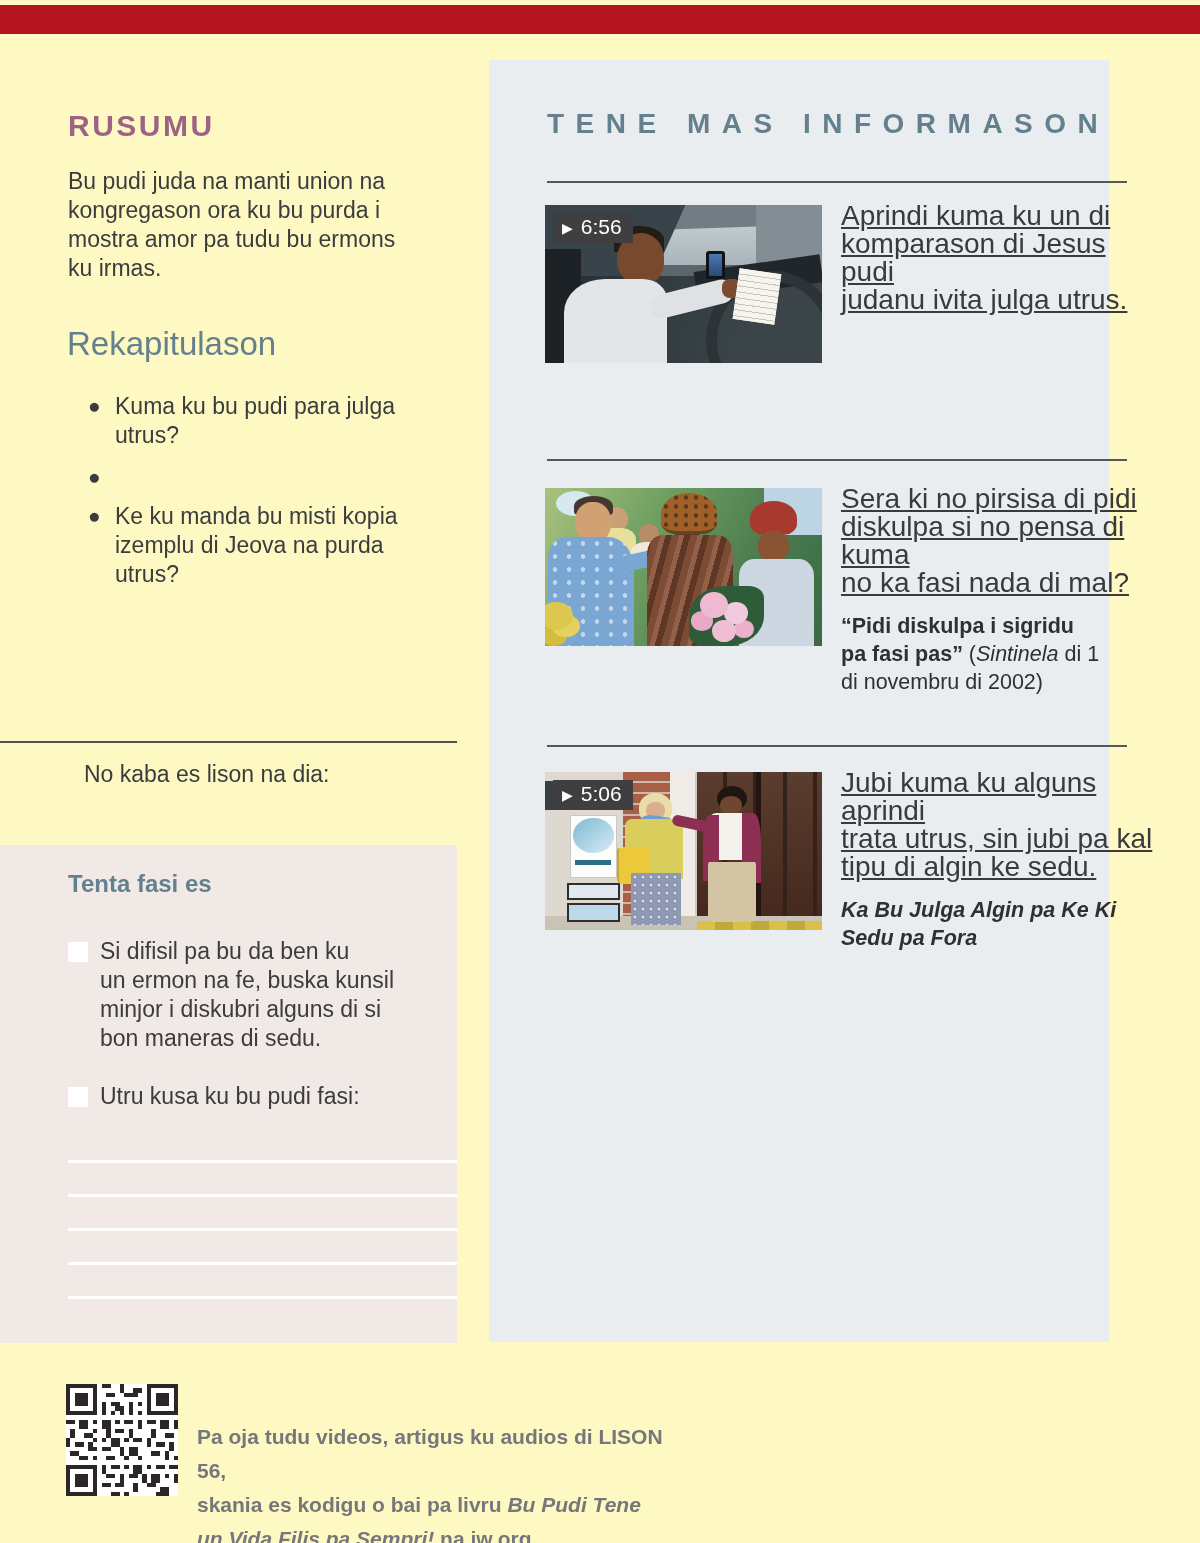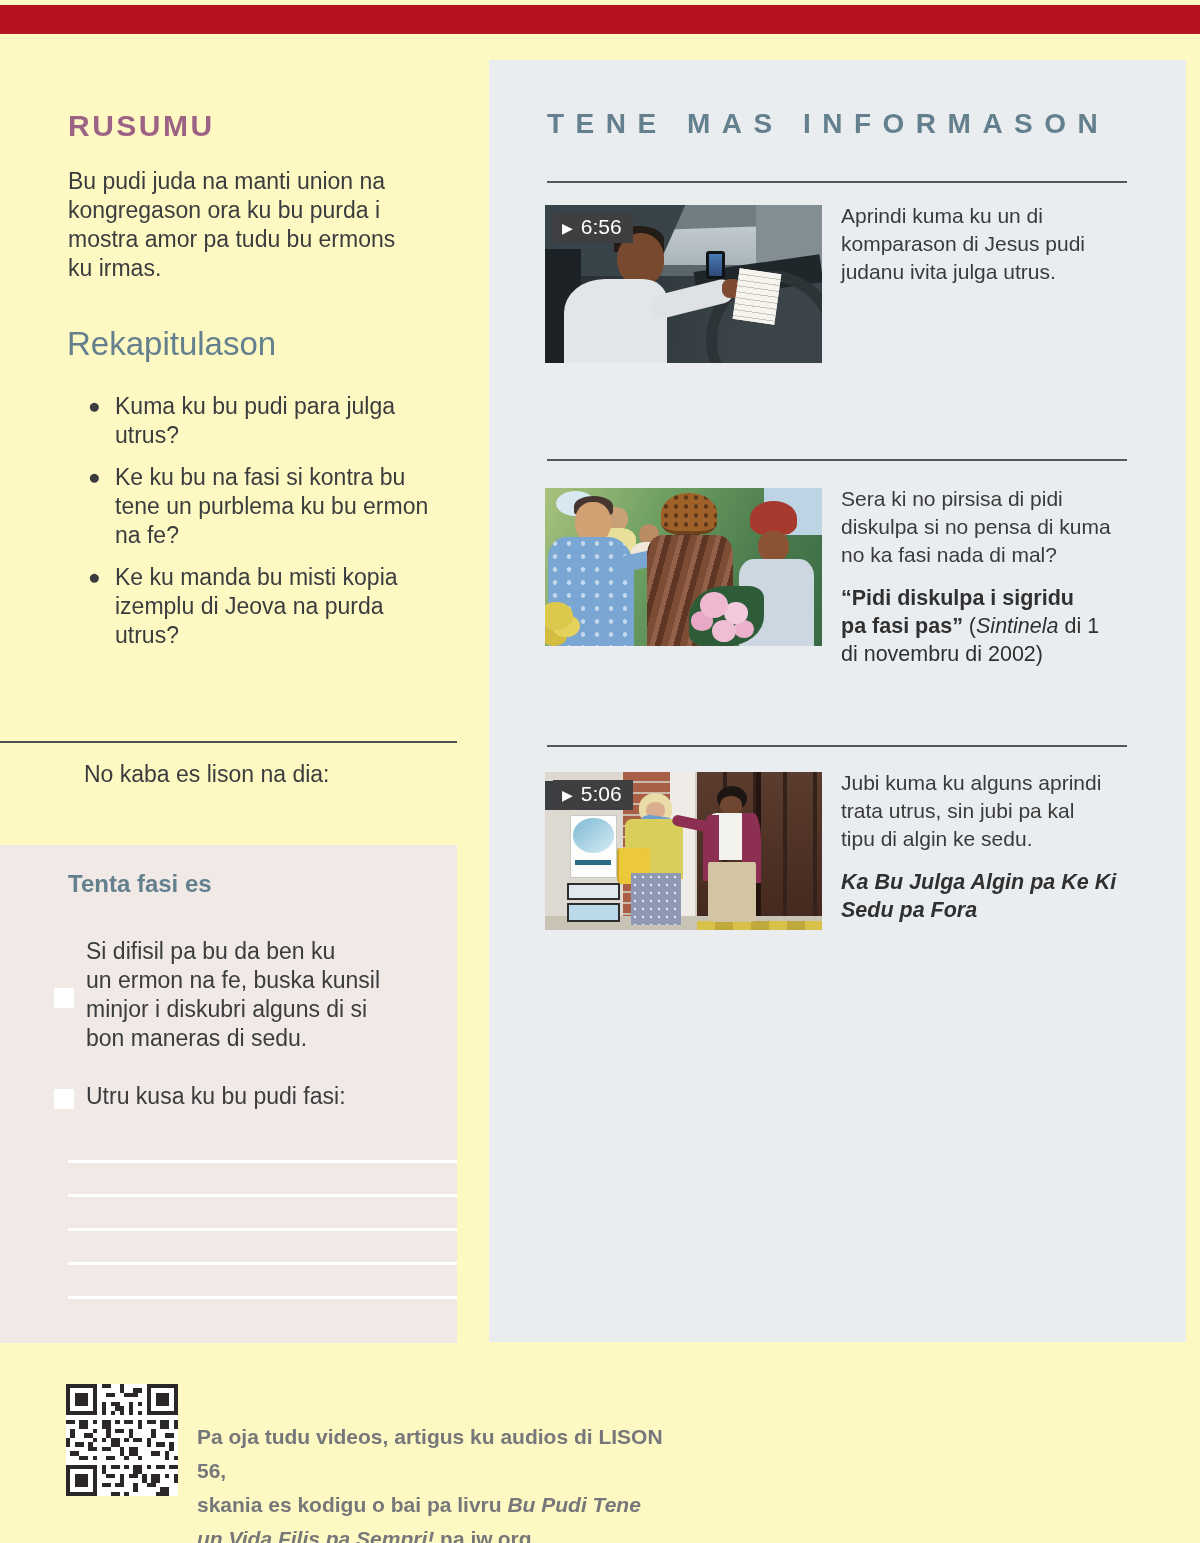--- a/index.html
+++ b/index.html
@@ -18,36 +18,36 @@
   .review-title  { left:67px; top:325px; font-size:33px; font-weight:400; color:#64808e; }
   .q-list { left:88px; top:392px; width:360px; list-style:none; }
   .q-list li { display:flex; margin-bottom:13px; }
   .q-list .b { width:27px; flex:none; font-size:21px; padding-top:2px; }
   .q-list .qt { white-space:pre-line; font-size:23px; line-height:29px; }
   .hr-left { left:0; top:741px; width:457px; height:2px; background:#4f5052; }
   .date-line { left:84px; top:761px; font-size:23px; }
 
   .goal-box { left:0; top:845px; width:457px; height:498px; background:#f0e9e5; }
   .goal-title { left:68px; top:25px; font-size:24px; font-weight:700; color:#64808e; }
-  .g-item { display:flex; position:absolute; left:54px; width:375px;align-items:center; }
+  .g-item { display:flex; position:absolute; left:68px; width:375px; }
   .g-item .cb { width:20px; height:20px; flex:none; background:#ffffff; margin-top:5px; }
   .g-item .gt { margin-left:12px; white-space:pre-line; font-size:23px; line-height:29px; }
   .g1 { top:92px; } .g2 { top:237px; }
   .wline { left:68px; width:389px; height:3px; background:#ffffff; }
 
   
-  .panel { left:489px; top:60px; width:697px; height:1282px; background:#eaedf0; }
+  .panel { left:489px; top:60px; width:620px; height:1282px; background:#eaedf0; }
   .mi-title { left:58px; top:48px; font-size:28px; font-weight:700;
               letter-spacing:11.5px; color:#64808e; white-space:nowrap; }
   .hr-r { left:58px; width:580px; height:2px; background:#55585a; }
   .row { position:absolute; left:56px; width:630px; }
   .thumb { position:absolute; left:0; top:0; width:277px; height:158px; overflow:hidden; }
   .thumb > div { position:absolute; }
   .cap { position:absolute; left:296px; top:-3px; width:318px; }
-  .cap .txt { font-size:21px; line-height:28px; white-space:pre-line; color:#3a3a3a; }
+  .cap .txt { font-size:28px; line-height:28px; white-space:pre-line; color:#3a3a3a;text-decoration:underline; }
   .cap .src { margin-top:15px; font-size:21.5px; line-height:28px; font-weight:700;
               font-style:italic; white-space:pre-line; color:#303030; }
   .cap .src2 { margin-top:15px; font-size:21.5px; line-height:28px; color:#303030; }
   .cap .src2 strong { font-weight:700; }
   .cap .src2 em { font-style:italic; font-weight:400; }
   .dur { position:absolute; top:8px; left:8px; background:#3f3f41; color:#fff;
          display:flex; align-items:center; padding:2px 11px 4px 9px; gap:8px;
          font-size:21px; }
   .dur .tri { font-size:14px; line-height:1; padding-top:2px; }
 
@@ -153,23 +153,20 @@
 
   <h2 class="abs review-title">Rekapitulason</h2>
   <ul class="abs q-list">
     <li>
       <span class="b">●</span>
       <span class="qt">Kuma ku bu pudi para julga
 utrus?</span>
     </li>
     <li>
       <span class="b">●</span>
-      <span class="qt">Ke ku bu na fasi si kontra bu
-tene un purblema ku bu ermon
-na fe?</span>
     </li>
     <li>
       <span class="b">●</span>
       <span class="qt">Ke ku manda bu misti kopia
 izemplu di Jeova na purda
 utrus?</span>
     </li>
   </ul>
 
   <div class="abs hr-left"></div>

